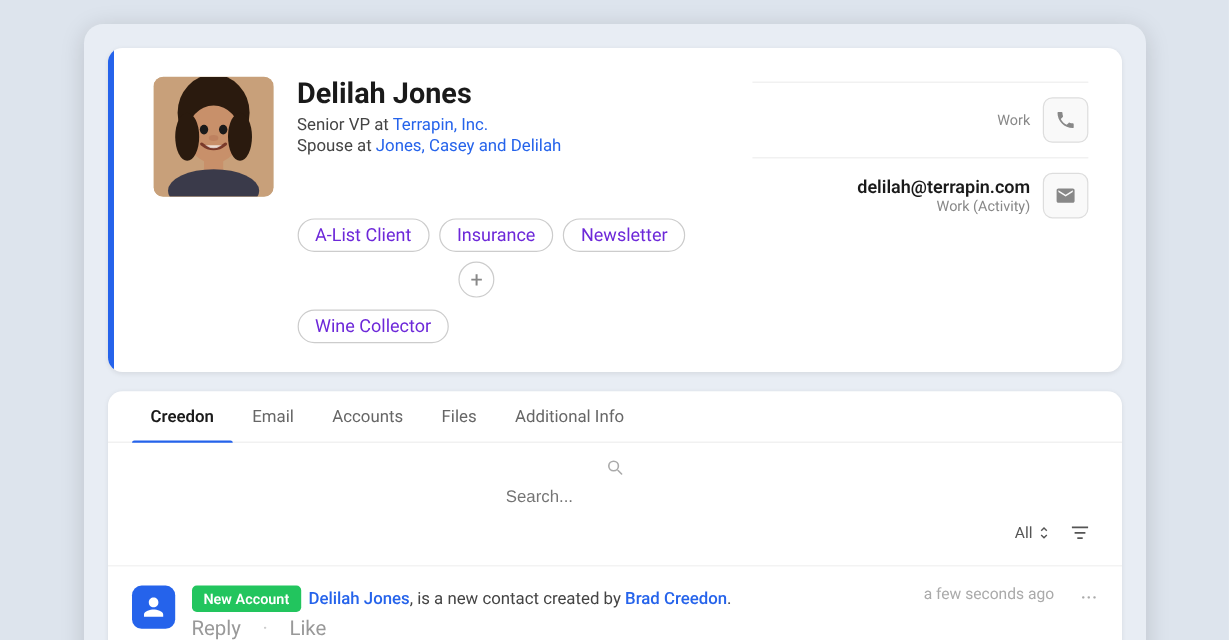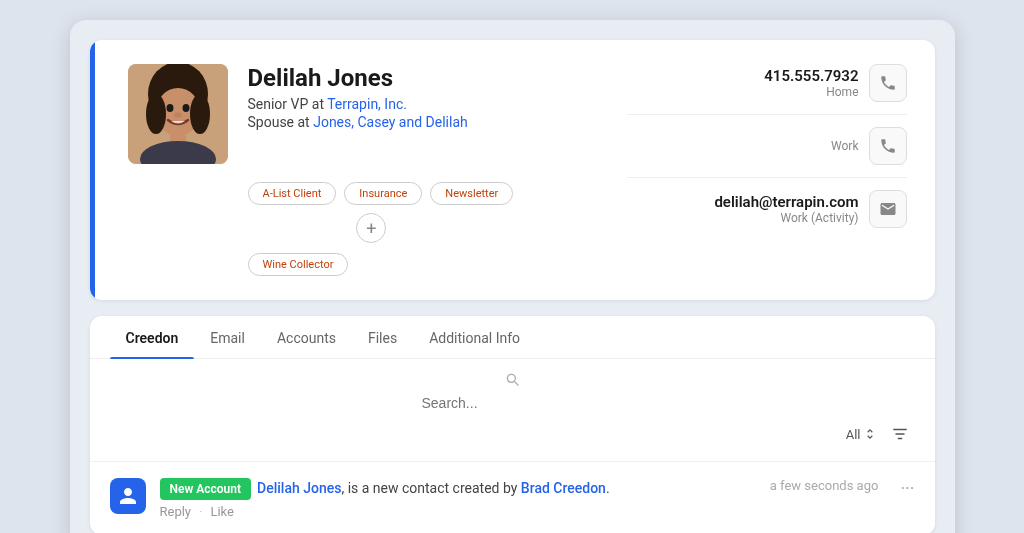--- a/index.html
+++ b/index.html
@@ -83,22 +83,22 @@
     .tags {
       display: flex;
       flex-wrap: wrap;
       gap: 8px;
       margin-top: 10px;
     }
     .tag {
       border: 1px solid #ccc;
       border-radius: 20px;
       padding: 4px 14px;
-      font-size: 11px;
-      color: #c2410c;
+      font-size: 15px;
+      color: #6d28d9;
       background: #fff;
       cursor: pointer;
       margin-top: 40px;
     }
     .tag-add {
       border: 1px solid #ccc;
       border-radius: 20px;
       width: 30px;
       height: 30px;
       display: flex;
@@ -277,23 +277,23 @@
       display: inline-block;
     }
     .activity-line a {
       color: #2563eb;
       text-decoration: none;
       font-weight: 500;
     }
     .activity-meta {
       display: flex;
       align-items: flex-start;
-      gap: 8px;
+      gap: 18px;
       margin-top: 4px;
-      font-size: 13px;
+      font-size: 17px;
       color: #999;
     }
     .activity-meta a {
       color: #999;
       text-decoration: none;
     }
     .activity-time {
       margin-left: auto;
       font-size: 13px;
       color: #aaa;
@@ -355,31 +355,20 @@
         <span class="tag">A-List Client</span>
         <span class="tag">Insurance</span>
         <span class="tag">Newsletter</span>
         <span class="tag">Wine Collector</span>
         <span class="tag-add">+</span>
       </div>
     </div>
 
     <div class="contact-actions">
 
-      <div class="contact-action-row">
-        <div class="contact-action-text">
-          <div class="value">415.555.7932</div>
-          <div class="label">Home</div>
-        </div>
-        <button class="action-btn">
-          <svg viewBox="0 0 24 24" xmlns="http://www.w3.org/2000/svg">
-            <path d="M6.6 10.8c1.4 2.8 3.8 5.1 6.6 6.6l2.2-2.2c.3-.3.7-.4 1-.2 1.1.4 2.3.6 3.6.6.6 0 1 .4 1 1V20c0 .6-.4 1-1 1-9.4 0-17-7.6-17-17 0-.6.4-1 1-1h3.5c.6 0 1 .4 1 1 0 1.3.2 2.5.6 3.6.1.3 0 .7-.2 1L6.6 10.8z"></path>
-          </svg>
-        </button>
-      </div>
 
       <div class="divider-row"></div>
 
       <div class="contact-action-row">
         <div class="contact-action-text">
           <div class="label">Work</div>
         </div>
         <button class="action-btn">
           <svg viewBox="0 0 24 24" xmlns="http://www.w3.org/2000/svg">
             <path d="M6.6 10.8c1.4 2.8 3.8 5.1 6.6 6.6l2.2-2.2c.3-.3.7-.4 1-.2 1.1.4 2.3.6 3.6.6.6 0 1 .4 1 1V20c0 .6-.4 1-1 1-9.4 0-17-7.6-17-17 0-.6.4-1 1-1h3.5c.6 0 1 .4 1 1 0 1.3.2 2.5.6 3.6.1.3 0 .7-.2 1L6.6 10.8z"></path>

